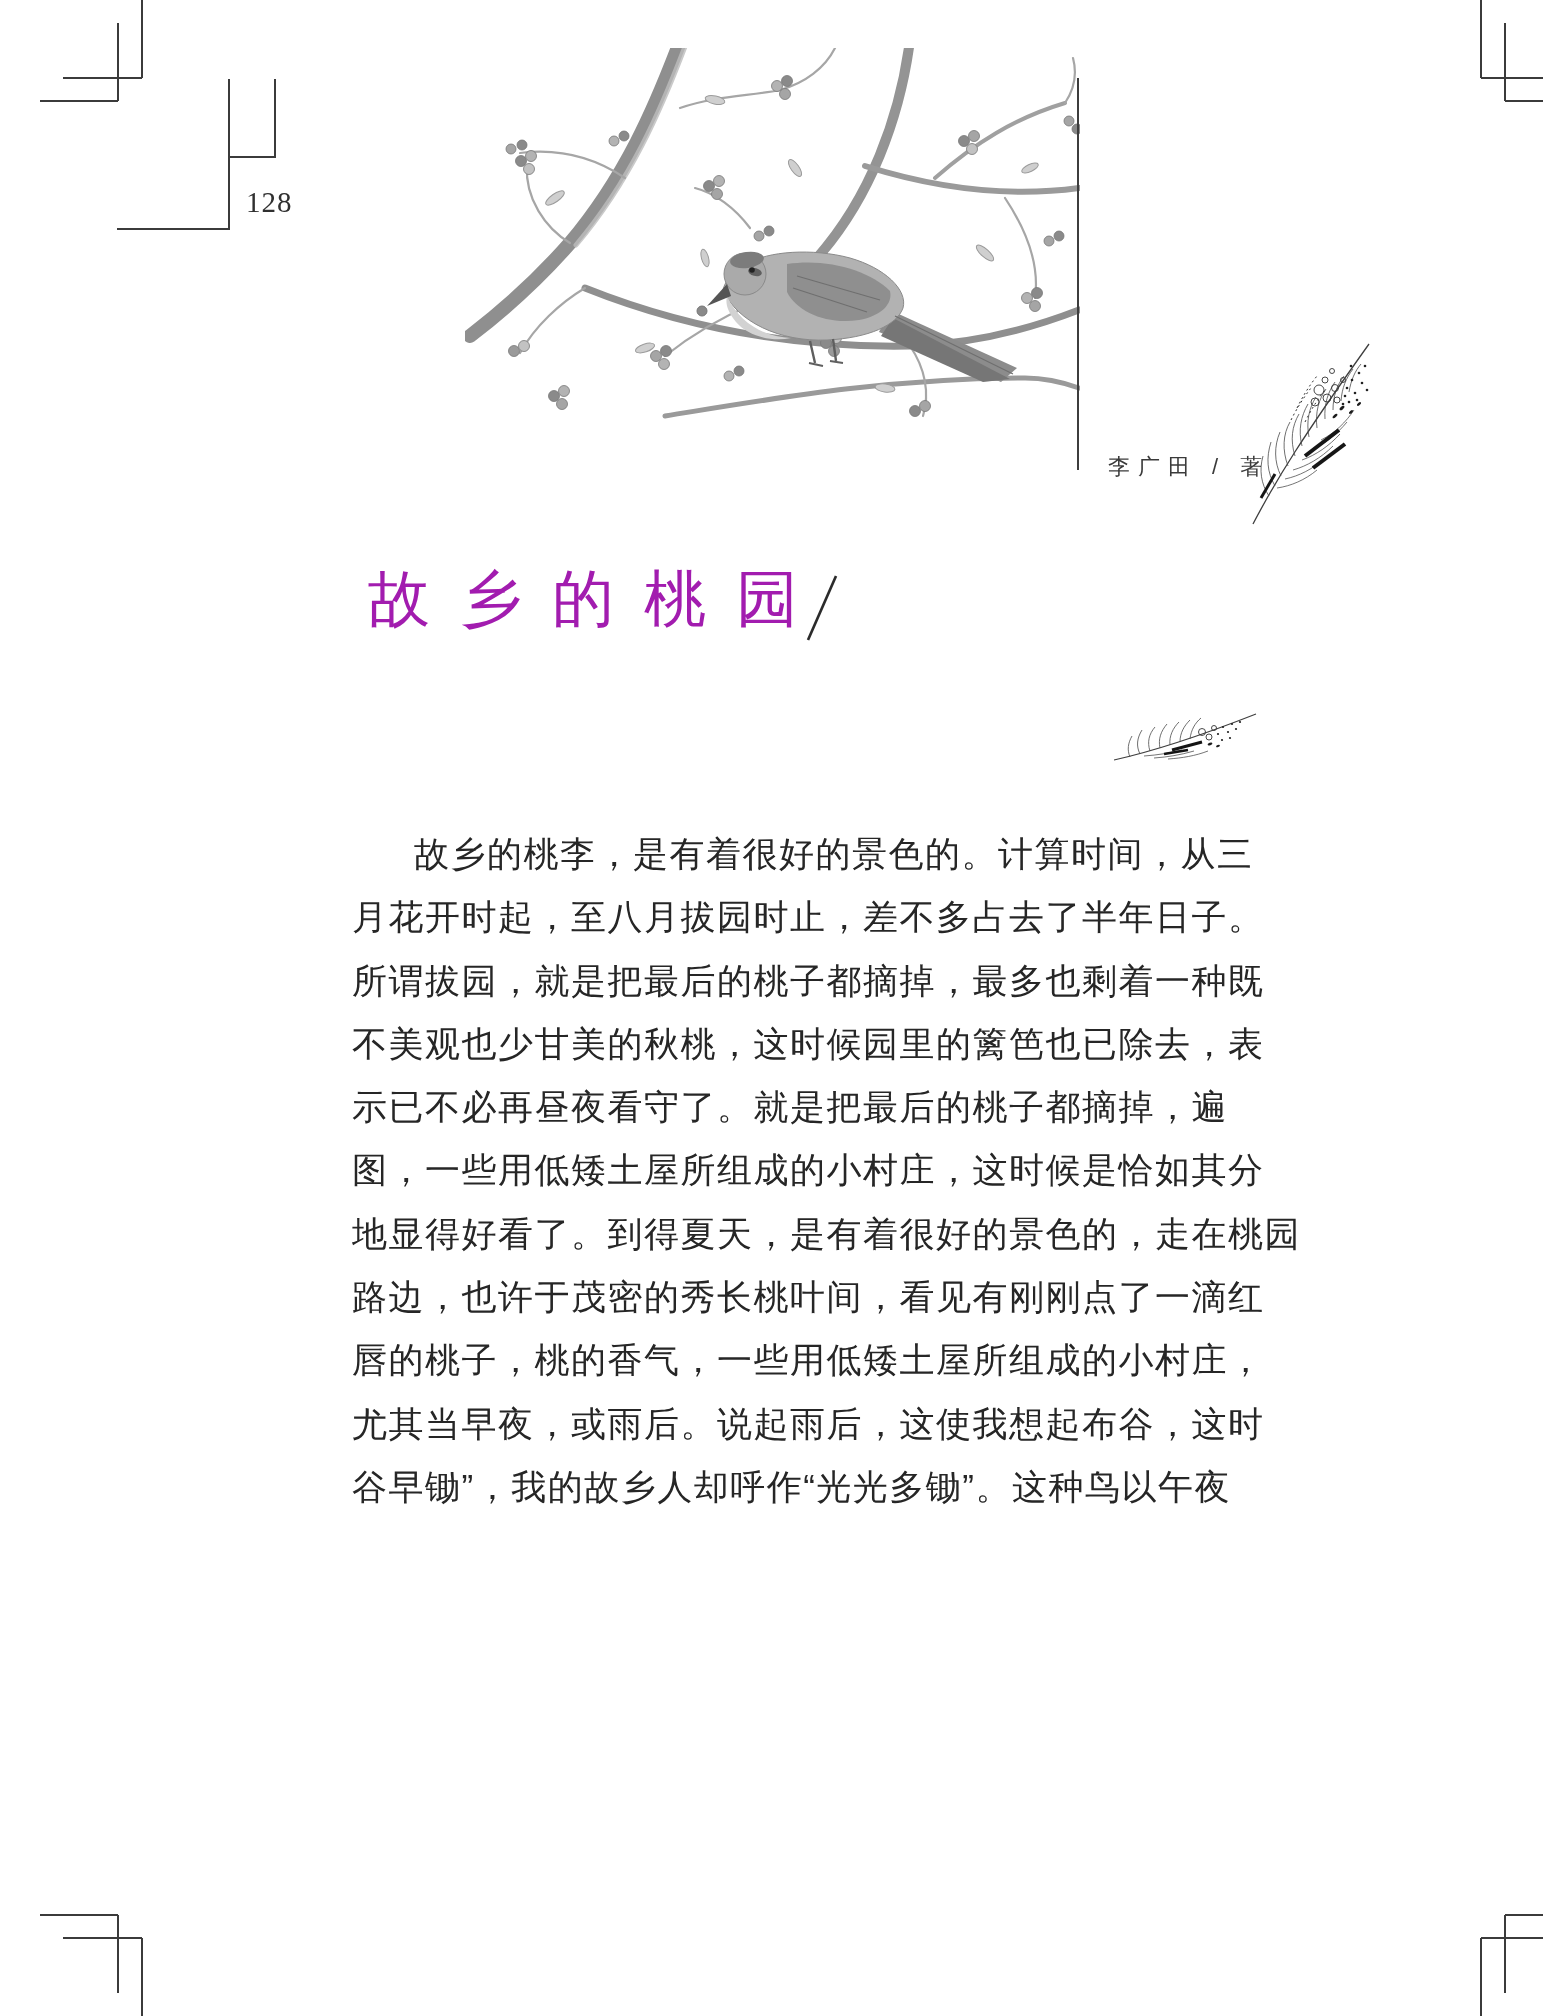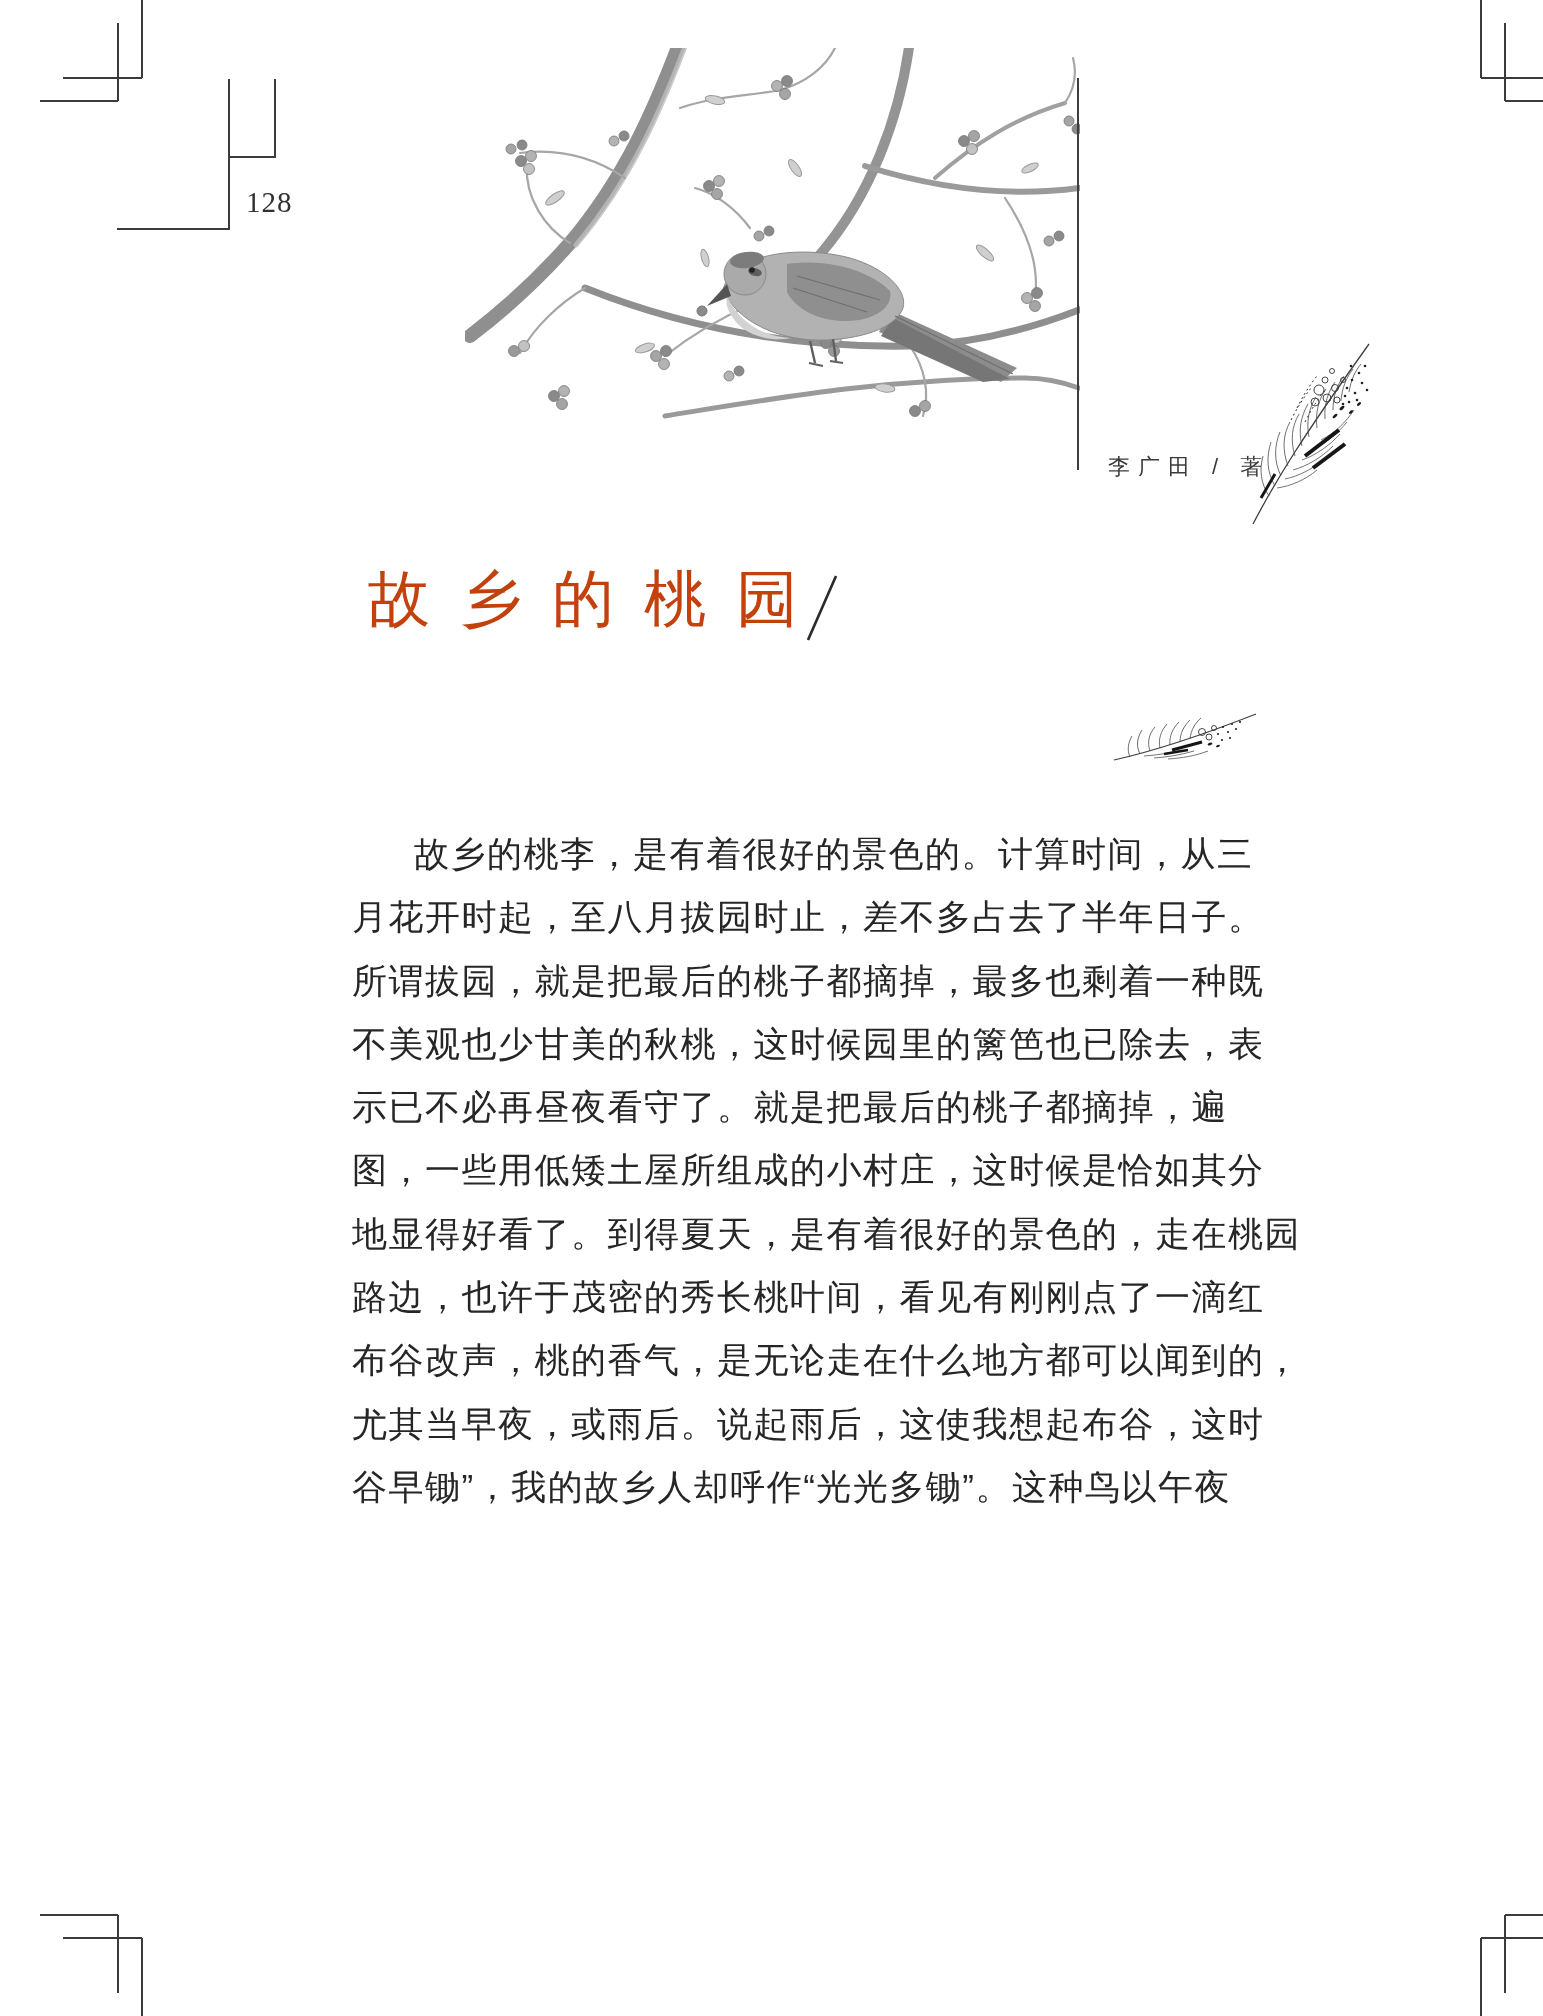--- a/index.html
+++ b/index.html
@@ -5,21 +5,21 @@
   html,body{margin:0;padding:0;background:#ffffff;}
   .page{position:relative;width:1543px;height:2016px;background:#fff;overflow:hidden;
         font-family:"Liberation Sans",sans-serif;color:#262626;margin-left:40px;}
   .ln{position:absolute;background:#3b3b3b;}
   .pnum{position:absolute;left:206px;top:186px;font-family:"Liberation Serif",serif;
         font-size:29px;letter-spacing:1px;color:#303030;}
   .vrule{position:absolute;left:1037px;top:78px;width:2px;height:392px;background:#3d3d3d;}
   .author{position:absolute;left:1068px;top:452px;font-size:22px;letter-spacing:8px;
           color:#3a3a3a;white-space:nowrap;}
   .title{position:absolute;left:328px;top:566px;margin:0;font-size:62px;font-weight:500;
-         letter-spacing:30px;color:#c2410c;line-height:1.05;white-space:nowrap;}
+         letter-spacing:30px;color:#a21caf;line-height:1.05;white-space:nowrap;}
   .slash-svg{position:absolute;left:758px;top:572px;}
   .bird-svg{position:absolute;left:425px;top:48px;}
   .feather-lg{position:absolute;left:1206px;top:338px;}
   .feather-sm{position:absolute;left:1070px;top:708px;}
   .bodytext{position:absolute;left:312px;top:822px;width:900px;font-size:35px;
             line-height:63.3px;letter-spacing:1.5px;color:#262626;}
   .bodytext .bl{white-space:nowrap;}
   .bodytext .bl.first{text-indent:62px;}
   svg{display:block;}
 </style>
@@ -305,18 +305,18 @@
 
   <div class="bodytext">
     <div class="bl first">故乡的桃李，是有着很好的景色的。计算时间，从三</div>
     <div class="bl">月花开时起，至八月拔园时止，差不多占去了半年日子。</div>
     <div class="bl">所谓拔园，就是把最后的桃子都摘掉，最多也剩着一种既</div>
     <div class="bl">不美观也少甘美的秋桃，这时候园里的篱笆也已除去，表</div>
     <div class="bl">示已不必再昼夜看守了。就是把最后的桃子都摘掉，遍</div>
     <div class="bl">图，一些用低矮土屋所组成的小村庄，这时候是恰如其分</div>
     <div class="bl">地显得好看了。到得夏天，是有着很好的景色的，走在桃园</div>
     <div class="bl">路边，也许于茂密的秀长桃叶间，看见有刚刚点了一滴红</div>
-    <div class="bl">布谷改声，桃的香气，是无论走在什么地方都可以闻到的，</div>
+    <div class="bl">唇的桃子，桃的香气，一些用低矮土屋所组成的小村庄，</div>
     <div class="bl">尤其当早夜，或雨后。说起雨后，这使我想起布谷，这时</div>
     <div class="bl">谷早锄”，我的故乡人却呼作“光光多锄”。这种鸟以午夜</div>
   </div>
 
 </div>
 
 </body></html>

